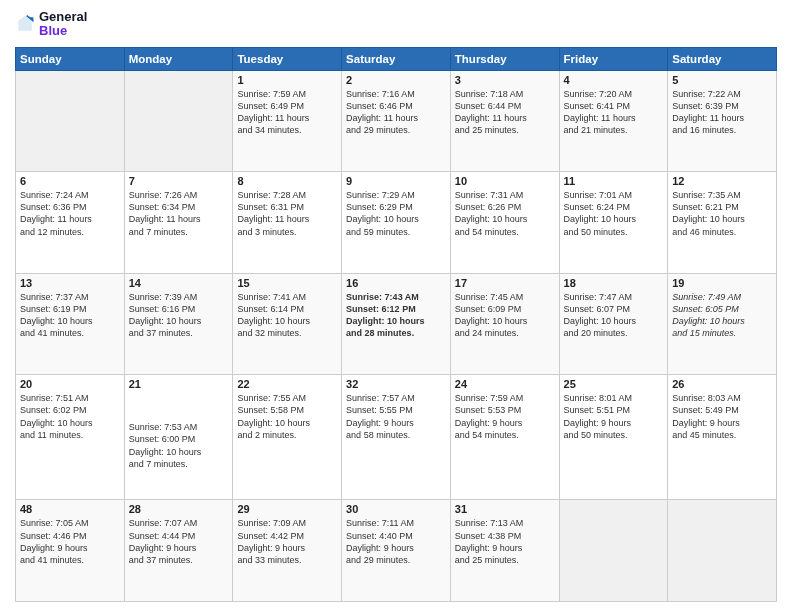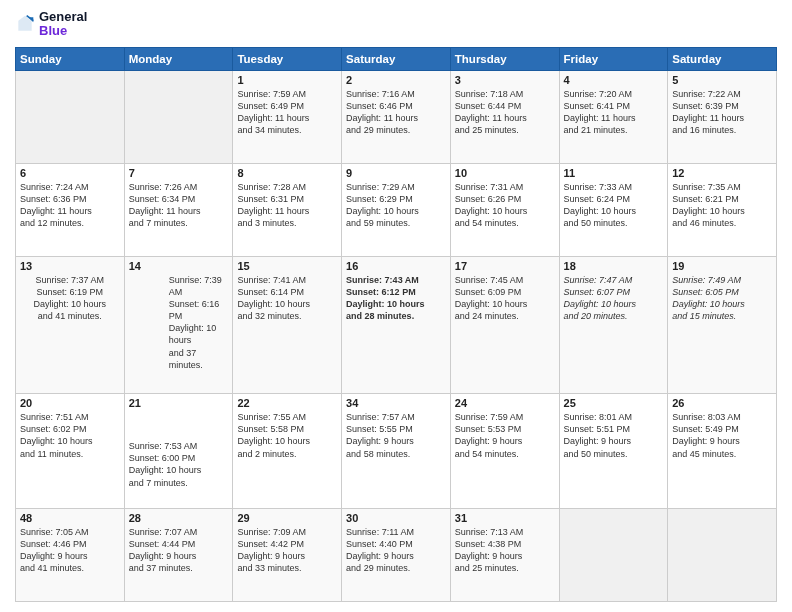--- a/index.html
+++ b/index.html
@@ -206,44 +206,44 @@
           </td>
           <td>
             <span class="day-number">10</span>
             <div class="day-info" style="white-space: pre-line;">Sunrise: 7:31 AM
 Sunset: 6:26 PM
 Daylight: 10 hours
 and 54 minutes.</div>
           </td>
           <td>
             <span class="day-number">11</span>
-            <div class="day-info" style="white-space: pre-line;">Sunrise: 7:33 AM
+            <div class="day-info" style="white-space: pre-line;">Sunrise: 7:01 AM
 Sunset: 6:24 PM
 Daylight: 10 hours
 and 50 minutes.</div>
           </td>
           <td>
             <span class="day-number">12</span>
             <div class="day-info" style="white-space: pre-line;">Sunrise: 7:35 AM
 Sunset: 6:21 PM
 Daylight: 10 hours
 and 46 minutes.</div>
           </td>
         </tr>
         <tr>
           <td>
             <span class="day-number">13</span>
-            <div class="day-info" style="white-space: pre-line; text-align: center;">Sunrise: 7:37 AM
+            <div class="day-info" style="white-space: pre-line;">Sunrise: 7:37 AM
 Sunset: 6:19 PM
 Daylight: 10 hours
 and 41 minutes.</div>
           </td>
           <td>
             <span class="day-number">14</span>
-            <div class="day-info" style="white-space: pre-line; margin-left: 40px;">Sunrise: 7:39 AM
+            <div class="day-info" style="white-space: pre-line;">Sunrise: 7:39 AM
 Sunset: 6:16 PM
 Daylight: 10 hours
 and 37 minutes.</div>
           </td>
           <td>
             <span class="day-number">15</span>
             <div class="day-info" style="white-space: pre-line;">Sunrise: 7:41 AM
 Sunset: 6:14 PM
 Daylight: 10 hours
 and 32 minutes.</div>
@@ -257,21 +257,21 @@
           </td>
           <td>
             <span class="day-number">17</span>
             <div class="day-info" style="white-space: pre-line;">Sunrise: 7:45 AM
 Sunset: 6:09 PM
 Daylight: 10 hours
 and 24 minutes.</div>
           </td>
           <td>
             <span class="day-number">18</span>
-            <div class="day-info" style="white-space: pre-line; font-style: italic;">Sunrise: 7:47 AM
+            <div class="day-info" style="white-space: pre-line;">Sunrise: 7:47 AM
 Sunset: 6:07 PM
 Daylight: 10 hours
 and 20 minutes.</div>
           </td>
           <td>
             <span class="day-number">19</span>
             <div class="day-info" style="white-space: pre-line; font-style: italic;">Sunrise: 7:49 AM
 Sunset: 6:05 PM
 Daylight: 10 hours
 and 15 minutes.</div>
@@ -293,21 +293,21 @@
 and 7 minutes.</div>
           </td>
           <td>
             <span class="day-number">22</span>
             <div class="day-info" style="white-space: pre-line;">Sunrise: 7:55 AM
 Sunset: 5:58 PM
 Daylight: 10 hours
 and 2 minutes.</div>
           </td>
           <td>
-            <span class="day-number">34</span>
+            <span class="day-number">32</span>
             <div class="day-info" style="white-space: pre-line;">Sunrise: 7:57 AM
 Sunset: 5:55 PM
 Daylight: 9 hours
 and 58 minutes.</div>
           </td>
           <td>
             <span class="day-number">24</span>
             <div class="day-info" style="white-space: pre-line;">Sunrise: 7:59 AM
 Sunset: 5:53 PM
 Daylight: 9 hours

